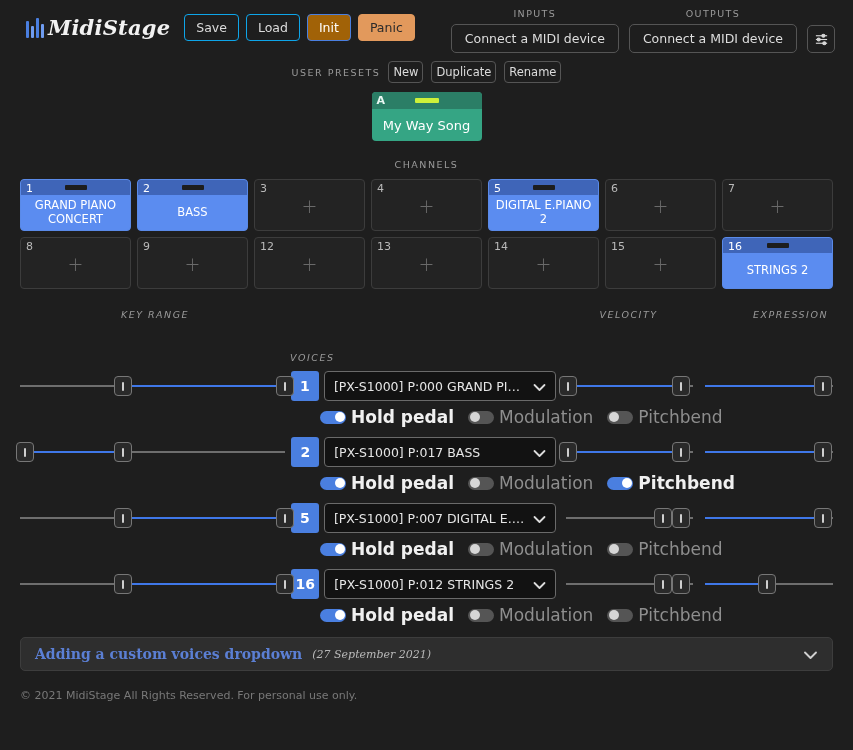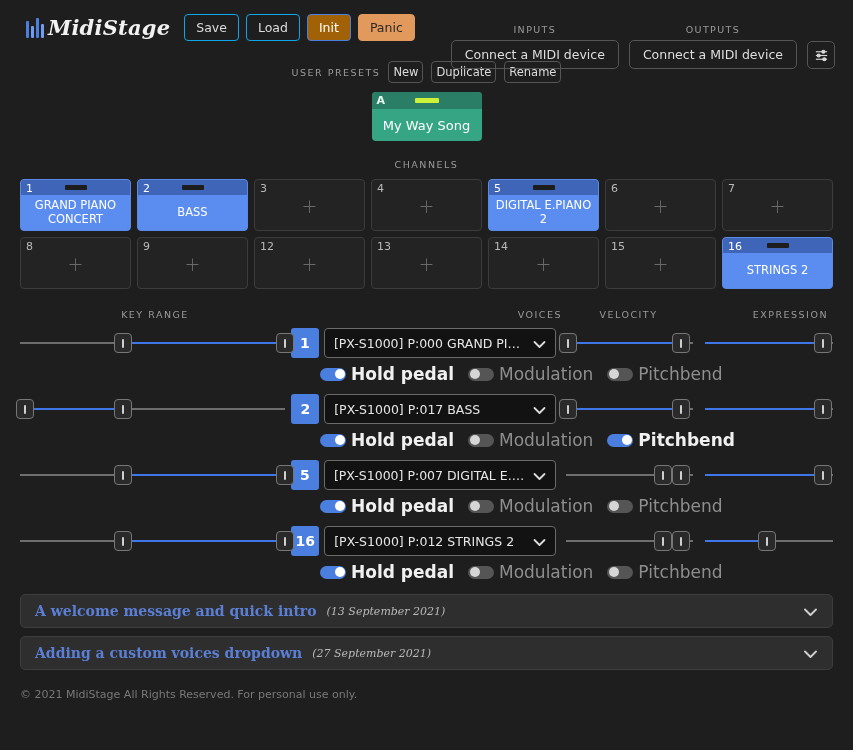--- a/index.html
+++ b/index.html
@@ -41,21 +41,21 @@
     padding: 5px 11px;
     margin-right: 7px;
     font-family: inherit;
     cursor: pointer;
     line-height: 1.2;
   }
   .btn.primary { background: #a16207; border-color: #4a7fe0; color: #fff; }
   .btn.warn { background: #e2995c; border-color: #e2995c; color: #2b2b2b; }
 
   .io-wrap {
-    position: absolute; right: 18px; top: 24px;
+    position: absolute; right: 18px; top: 8px;
     display: flex; gap: 10px; align-items: flex-end;
   }
   .io-col { display: flex; flex-direction: column; align-items: center; }
   .io-label {
     font-size: 9.5px; letter-spacing: 1.4px; color: #9a9a9a;
     margin-bottom: 5px; text-transform: uppercase;
   }
   .io-btn {
     background: transparent; border: 1px solid #555; color: #dedede;
     border-radius: 5px; font-size: 12.5px; padding: 6px 13px;
@@ -128,24 +128,24 @@
     width: 22px; height: 5px; background: #1d1d1d; border-radius: 1px;
   }
   .chan-name {
     height: 35px; display: flex; align-items: center; justify-content: center;
     text-align: center; font-size: 11.5px; color: #ffffff; line-height: 1.15;
     padding: 0 3px;
   }
 
   
   .col-heads {
-    display: flex; margin-top: 14px; padding: 0 20px;
+    display: flex; margin-top: 14px; padding: 0 20px; font-style: italic;
   }
   .ch-key { width: 270px; text-align: center; }
-  .ch-voices { width: 272px; text-align: right; }
+  .ch-voices { width: 272px; text-align: left; margin-top: 43px; }
   .ch-vel { width: 133px; text-align: center; }
   .ch-exp { width: 133px; text-align: right; }
 
   
   .rows { padding: 0 20px; margin-top: 6px; }
   .vrow { margin-bottom: 10px; }
   .vrow-top { display: flex; align-items: center; }
 
   .slider {
     position: relative; height: 28px; display: flex; align-items: center;
@@ -558,27 +558,20 @@
             <i></i>
           </span>
           <span class="tgl-label">Pitchbend</span>
         </div>
       </div>
     </div>
   </div>
 
 <div class="accordions" id="accordions">
     <div class="acc">
-      <span class="acc-title">A welcome message and quick intro</span>
-      <span class="acc-date">(13 September 2021)</span>
-      <span class="acc-chev"><svg width="15" height="10" viewBox="0 0 15 10" fill="none" stroke="#cfcfcf" stroke-width="1.9" stroke-linecap="round" stroke-linejoin="round">
-          <polyline points="2,2.5 7.5,8 13,2.5"></polyline>
-        </svg></span>
-    </div>
-    <div class="acc">
       <span class="acc-title">Adding a custom voices dropdown</span>
       <span class="acc-date">(27 September 2021)</span>
       <span class="acc-chev"><svg width="15" height="10" viewBox="0 0 15 10" fill="none" stroke="#cfcfcf" stroke-width="1.9" stroke-linecap="round" stroke-linejoin="round">
           <polyline points="2,2.5 7.5,8 13,2.5"></polyline>
         </svg></span>
     </div>
   </div>
 
 <div class="footer">
   <span>© 2021 MidiStage All Rights Reserved. For personal use only.</span>

